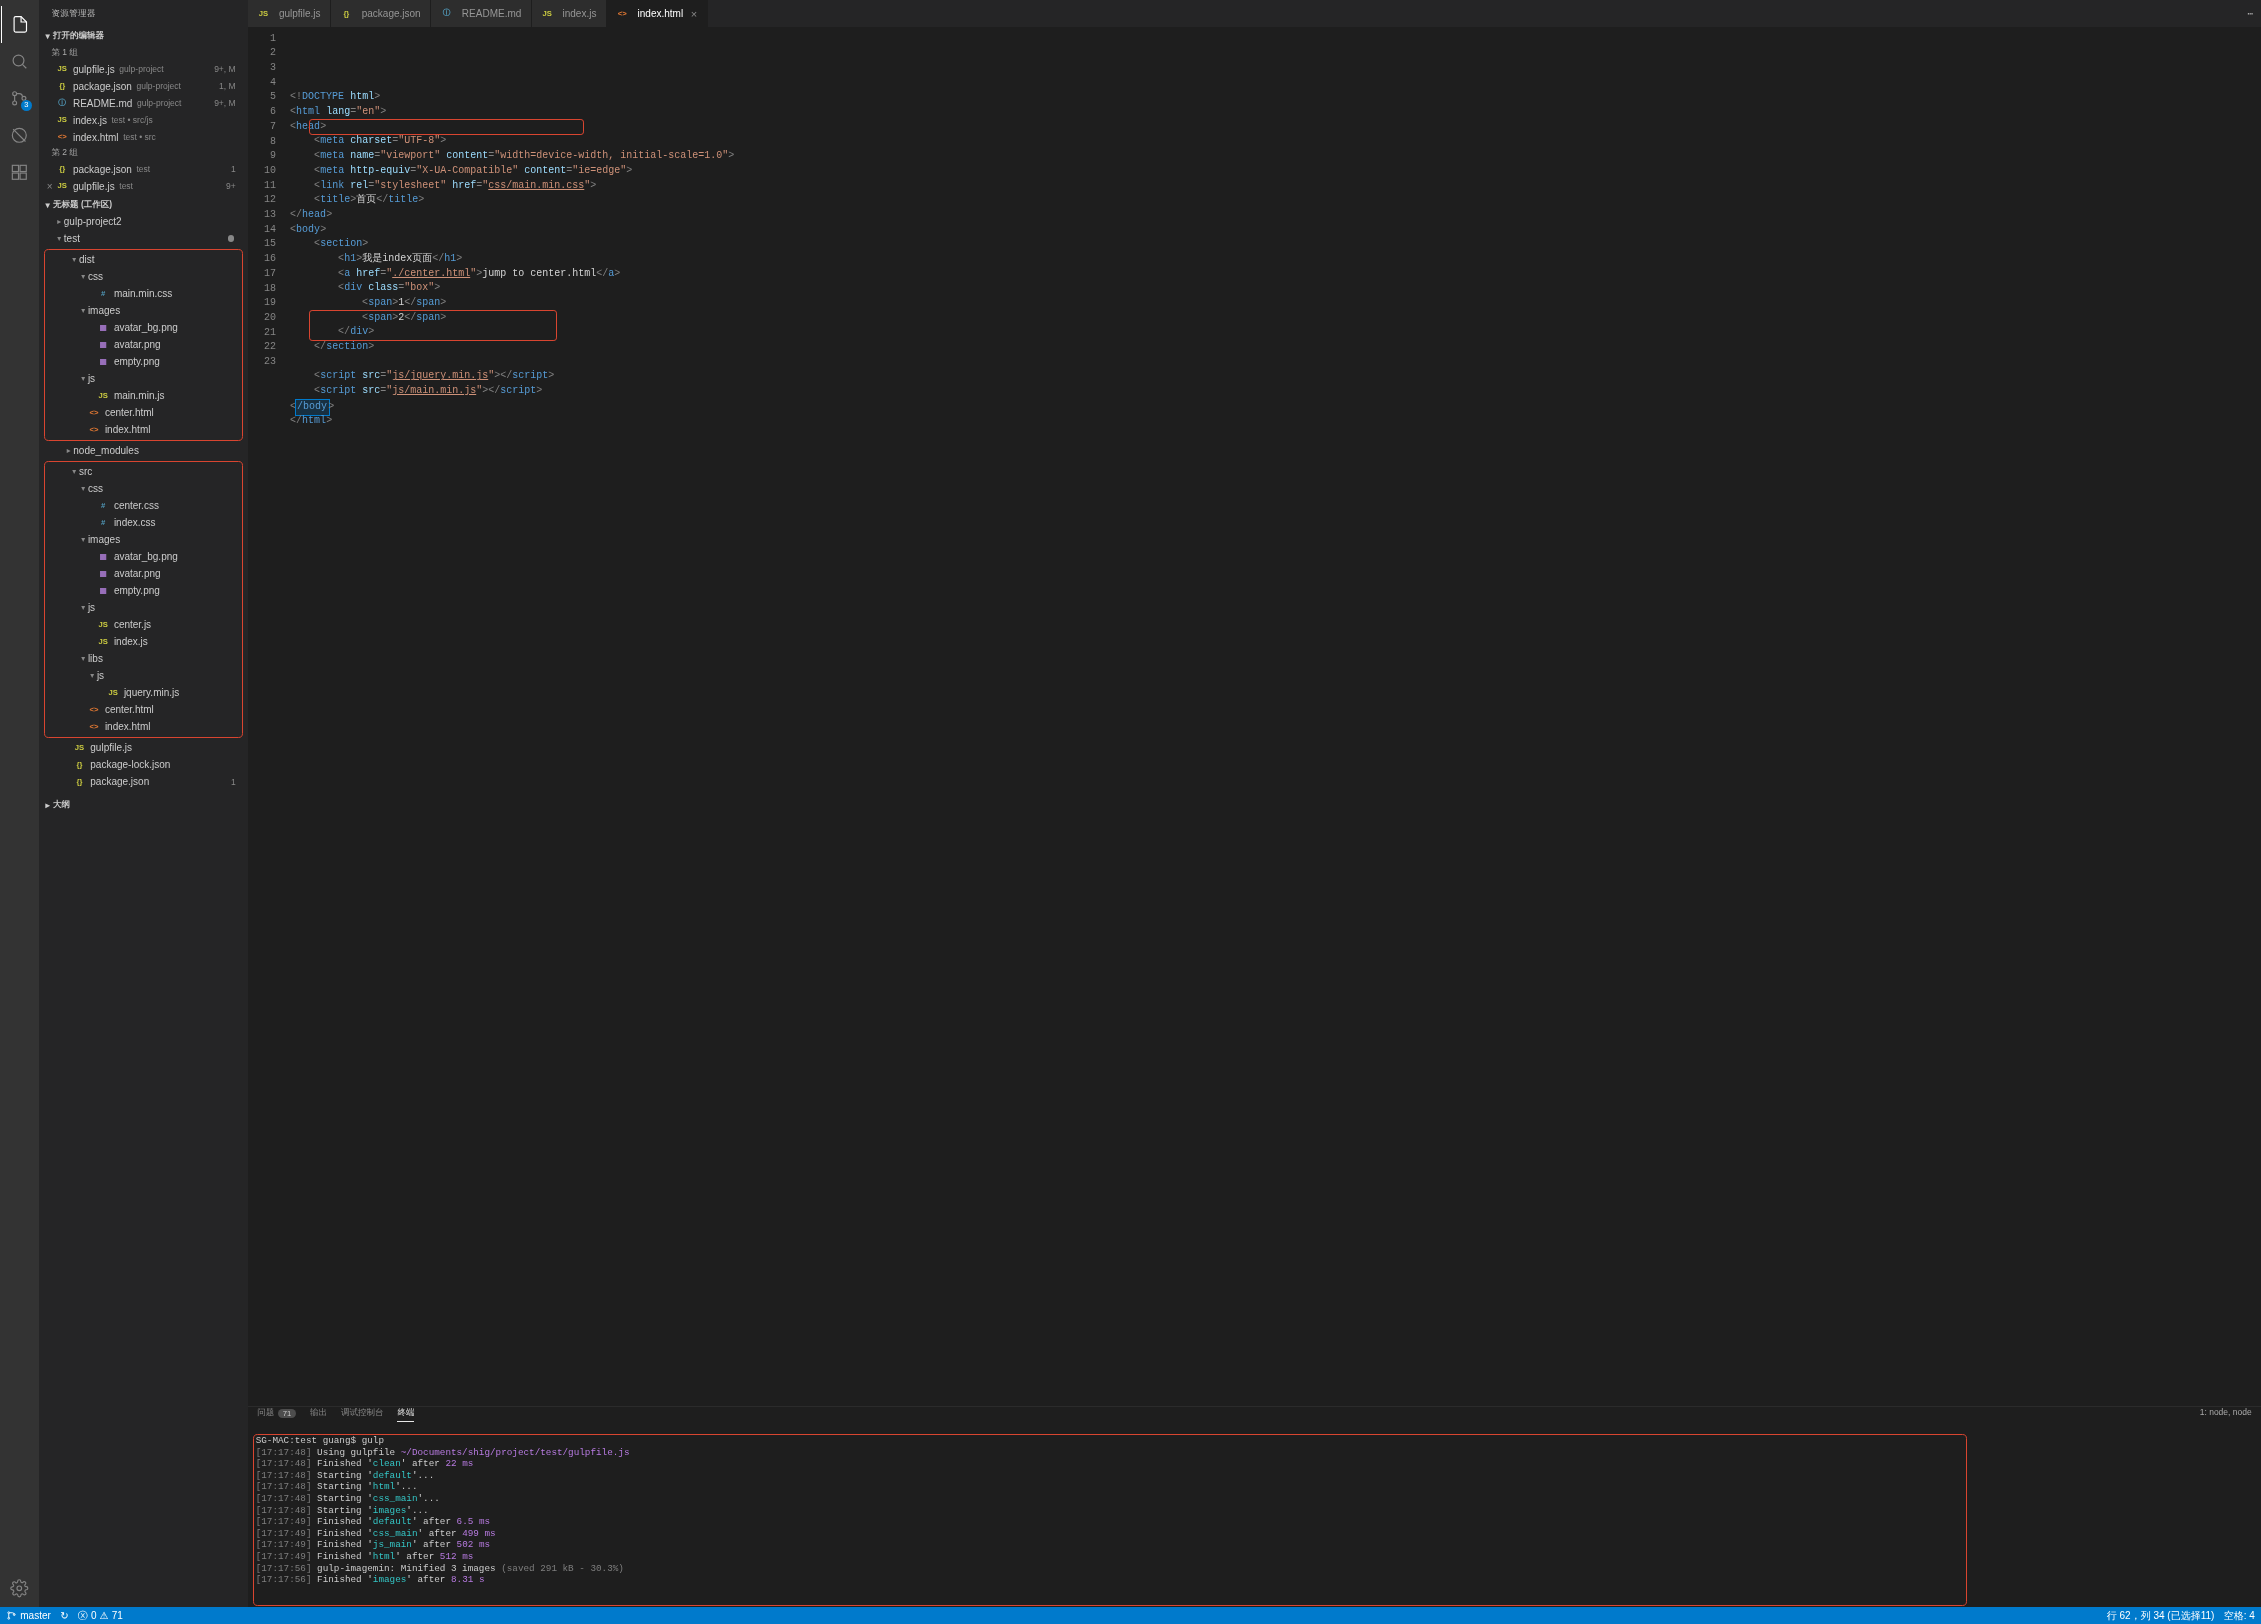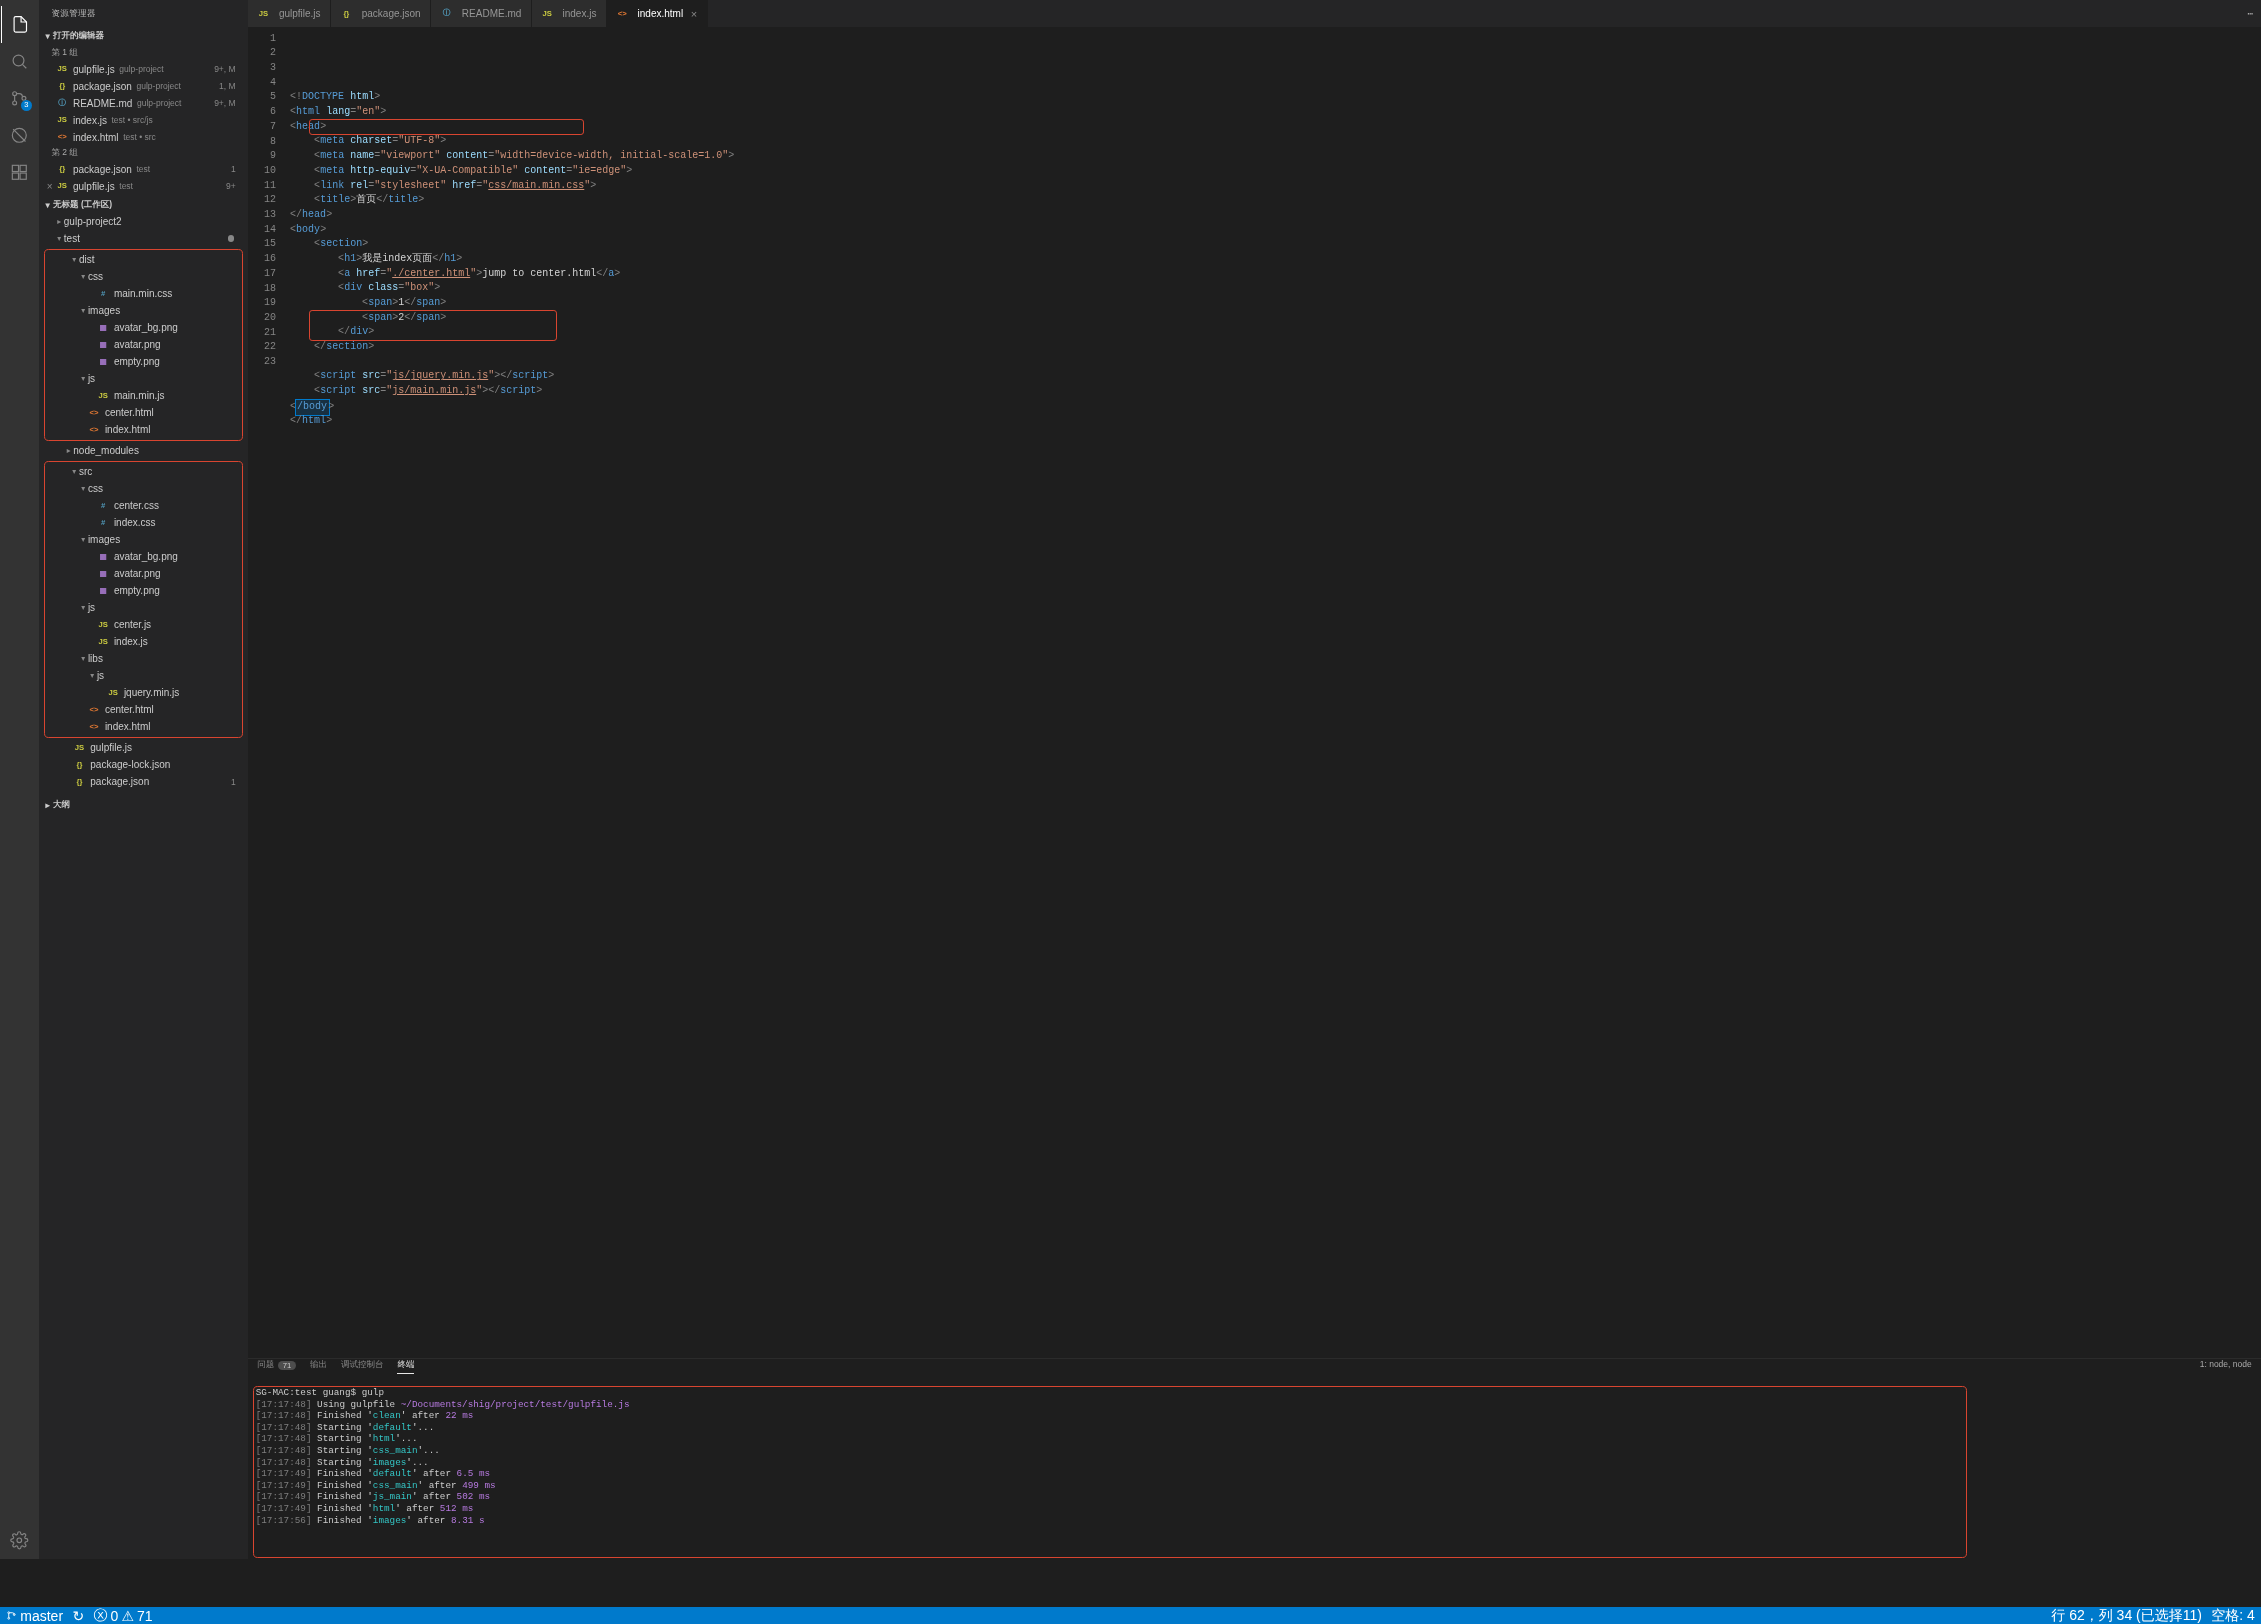--- a/index.html
+++ b/index.html
@@ -158,21 +158,21 @@
 .t-prompt { color: #cccccc; }
 .t-time { color: #7e7e7e; }
 .t-text { color: #cccccc; }
 .t-task { color: #34c5c5; }
 .t-dur { color: #b77ae0; }
 .t-path { color: #b77ae0; }
 .t-dim { color: #7e7e7e; }
 .status-bar {
   height: 17px; background: #007acc; color: #ffffff;
   display: flex; align-items: center; font-family: -apple-system, sans-serif;
-  font-size: 14px; padding: 0 6.2px; margin-top: 48px;
+  font-size: 10px; padding: 0 6.2px;
 }
 .status-left, .status-right { display: flex; align-items: center; gap: 9.3px; }
 .status-right { margin-left: auto; }
 .status-item { display: flex; align-items: center; gap: 3.1px; cursor: pointer; }
 svg { display: block; }
 </style>
 </head>
 <body>
 
 <div class="main-layout">
@@ -540,20 +540,21 @@
           <div class="term-line"><span class="t-time">[17:17:48] </span><span class="t-text">Using gulpfile </span><span class="t-path">~/Documents/shig/project/test/gulpfile.js</span></div>
           <div class="term-line"><span class="t-time">[17:17:48] </span><span class="t-text">Finished '</span><span class="t-task">clean</span><span class="t-text">' after </span><span class="t-dur">22 ms</span></div>
           <div class="term-line"><span class="t-time">[17:17:48] </span><span class="t-text">Starting '</span><span class="t-task">default</span><span class="t-text">'...</span></div>
           <div class="term-line"><span class="t-time">[17:17:48] </span><span class="t-text">Starting '</span><span class="t-task">html</span><span class="t-text">'...</span></div>
           <div class="term-line"><span class="t-time">[17:17:48] </span><span class="t-text">Starting '</span><span class="t-task">css_main</span><span class="t-text">'...</span></div>
           <div class="term-line"><span class="t-time">[17:17:48] </span><span class="t-text">Starting '</span><span class="t-task">images</span><span class="t-text">'...</span></div>
           <div class="term-line"><span class="t-time">[17:17:49] </span><span class="t-text">Finished '</span><span class="t-task">default</span><span class="t-text">' after </span><span class="t-dur">6.5 ms</span></div>
           <div class="term-line"><span class="t-time">[17:17:49] </span><span class="t-text">Finished '</span><span class="t-task">css_main</span><span class="t-text">' after </span><span class="t-dur">499 ms</span></div>
           <div class="term-line"><span class="t-time">[17:17:49] </span><span class="t-text">Finished '</span><span class="t-task">js_main</span><span class="t-text">' after </span><span class="t-dur">502 ms</span></div>
           <div class="term-line"><span class="t-time">[17:17:49] </span><span class="t-text">Finished '</span><span class="t-task">html</span><span class="t-text">' after </span><span class="t-dur">512 ms</span></div>
+          <div class="term-line"><span class="t-time">[17:17:56] </span><span class="t-text">gulp-imagemin: Minified 3 images </span><span class="t-dim">(saved 291 kB - 30.3%)</span></div>
           <div class="term-line"><span class="t-time">[17:17:56] </span><span class="t-text">Finished '</span><span class="t-task">images</span><span class="t-text">' after </span><span class="t-dur">8.31 s</span></div>
         </div>
     </div>
   </div>
 </div>
 
 <div class="status-bar">
   <div class="status-left">
     <div class="status-item">
       <svg width="11" height="11" viewBox="0 0 24 24" fill="none" stroke="currentColor" stroke-width="2">

